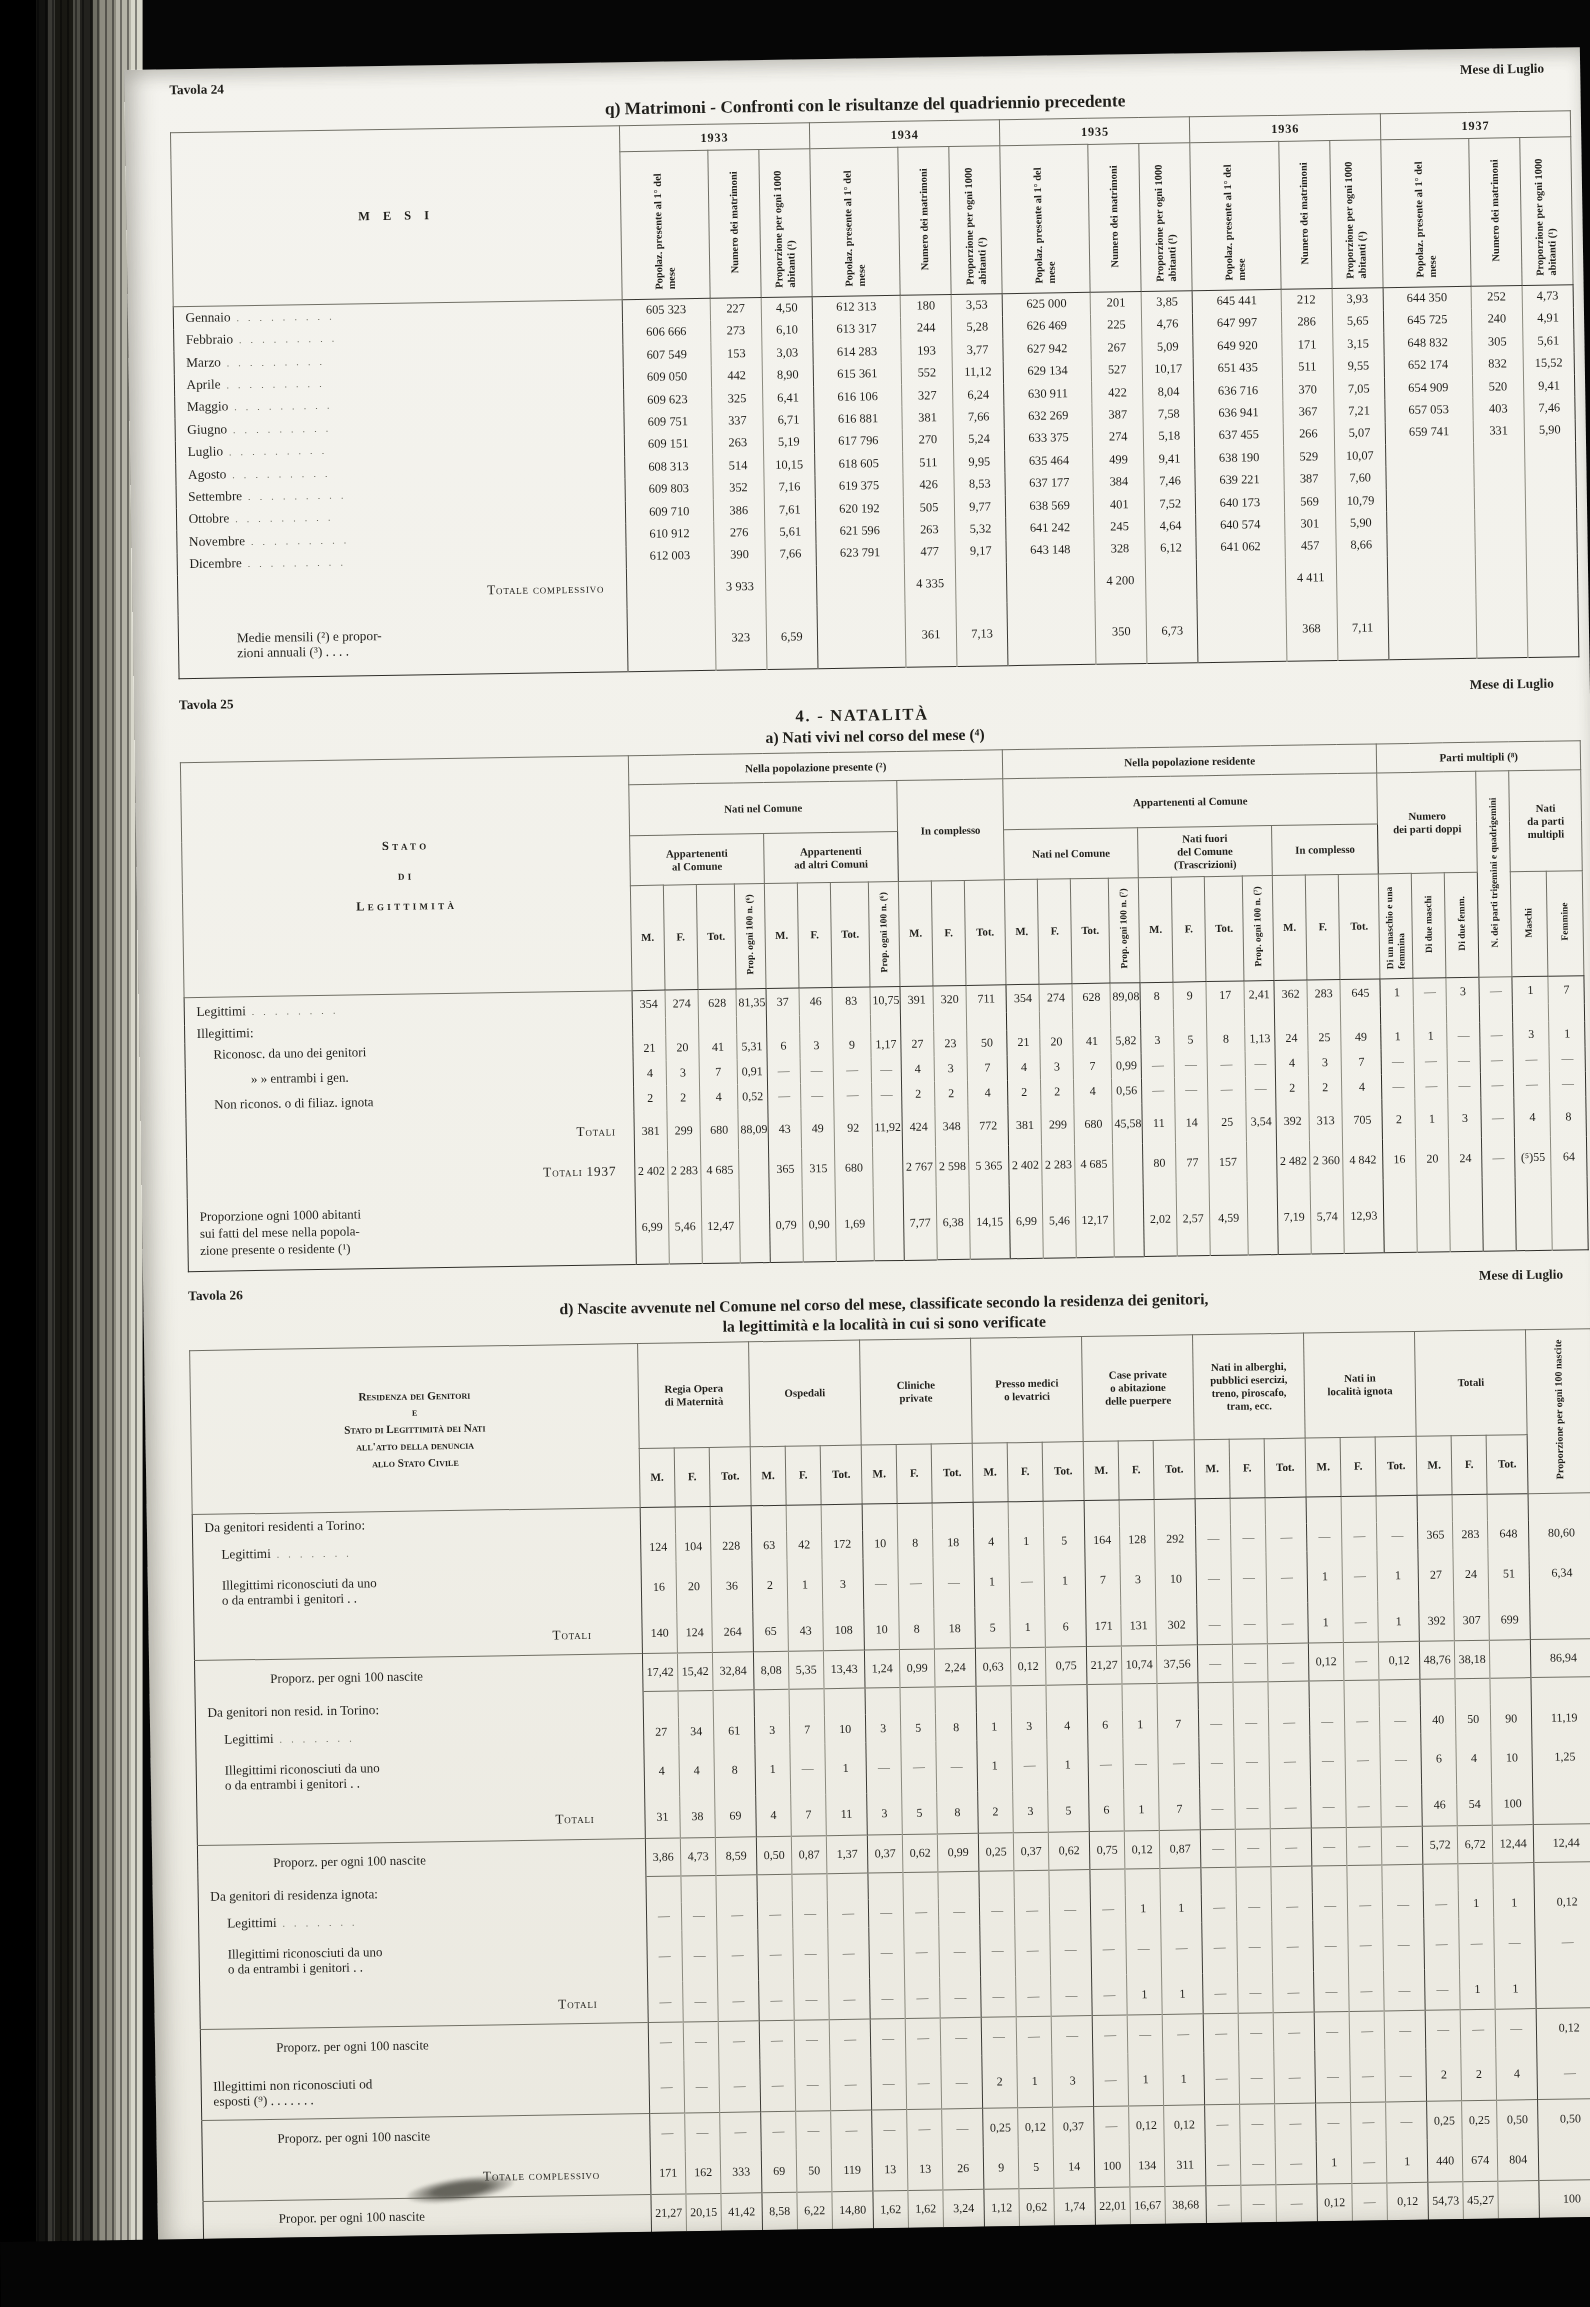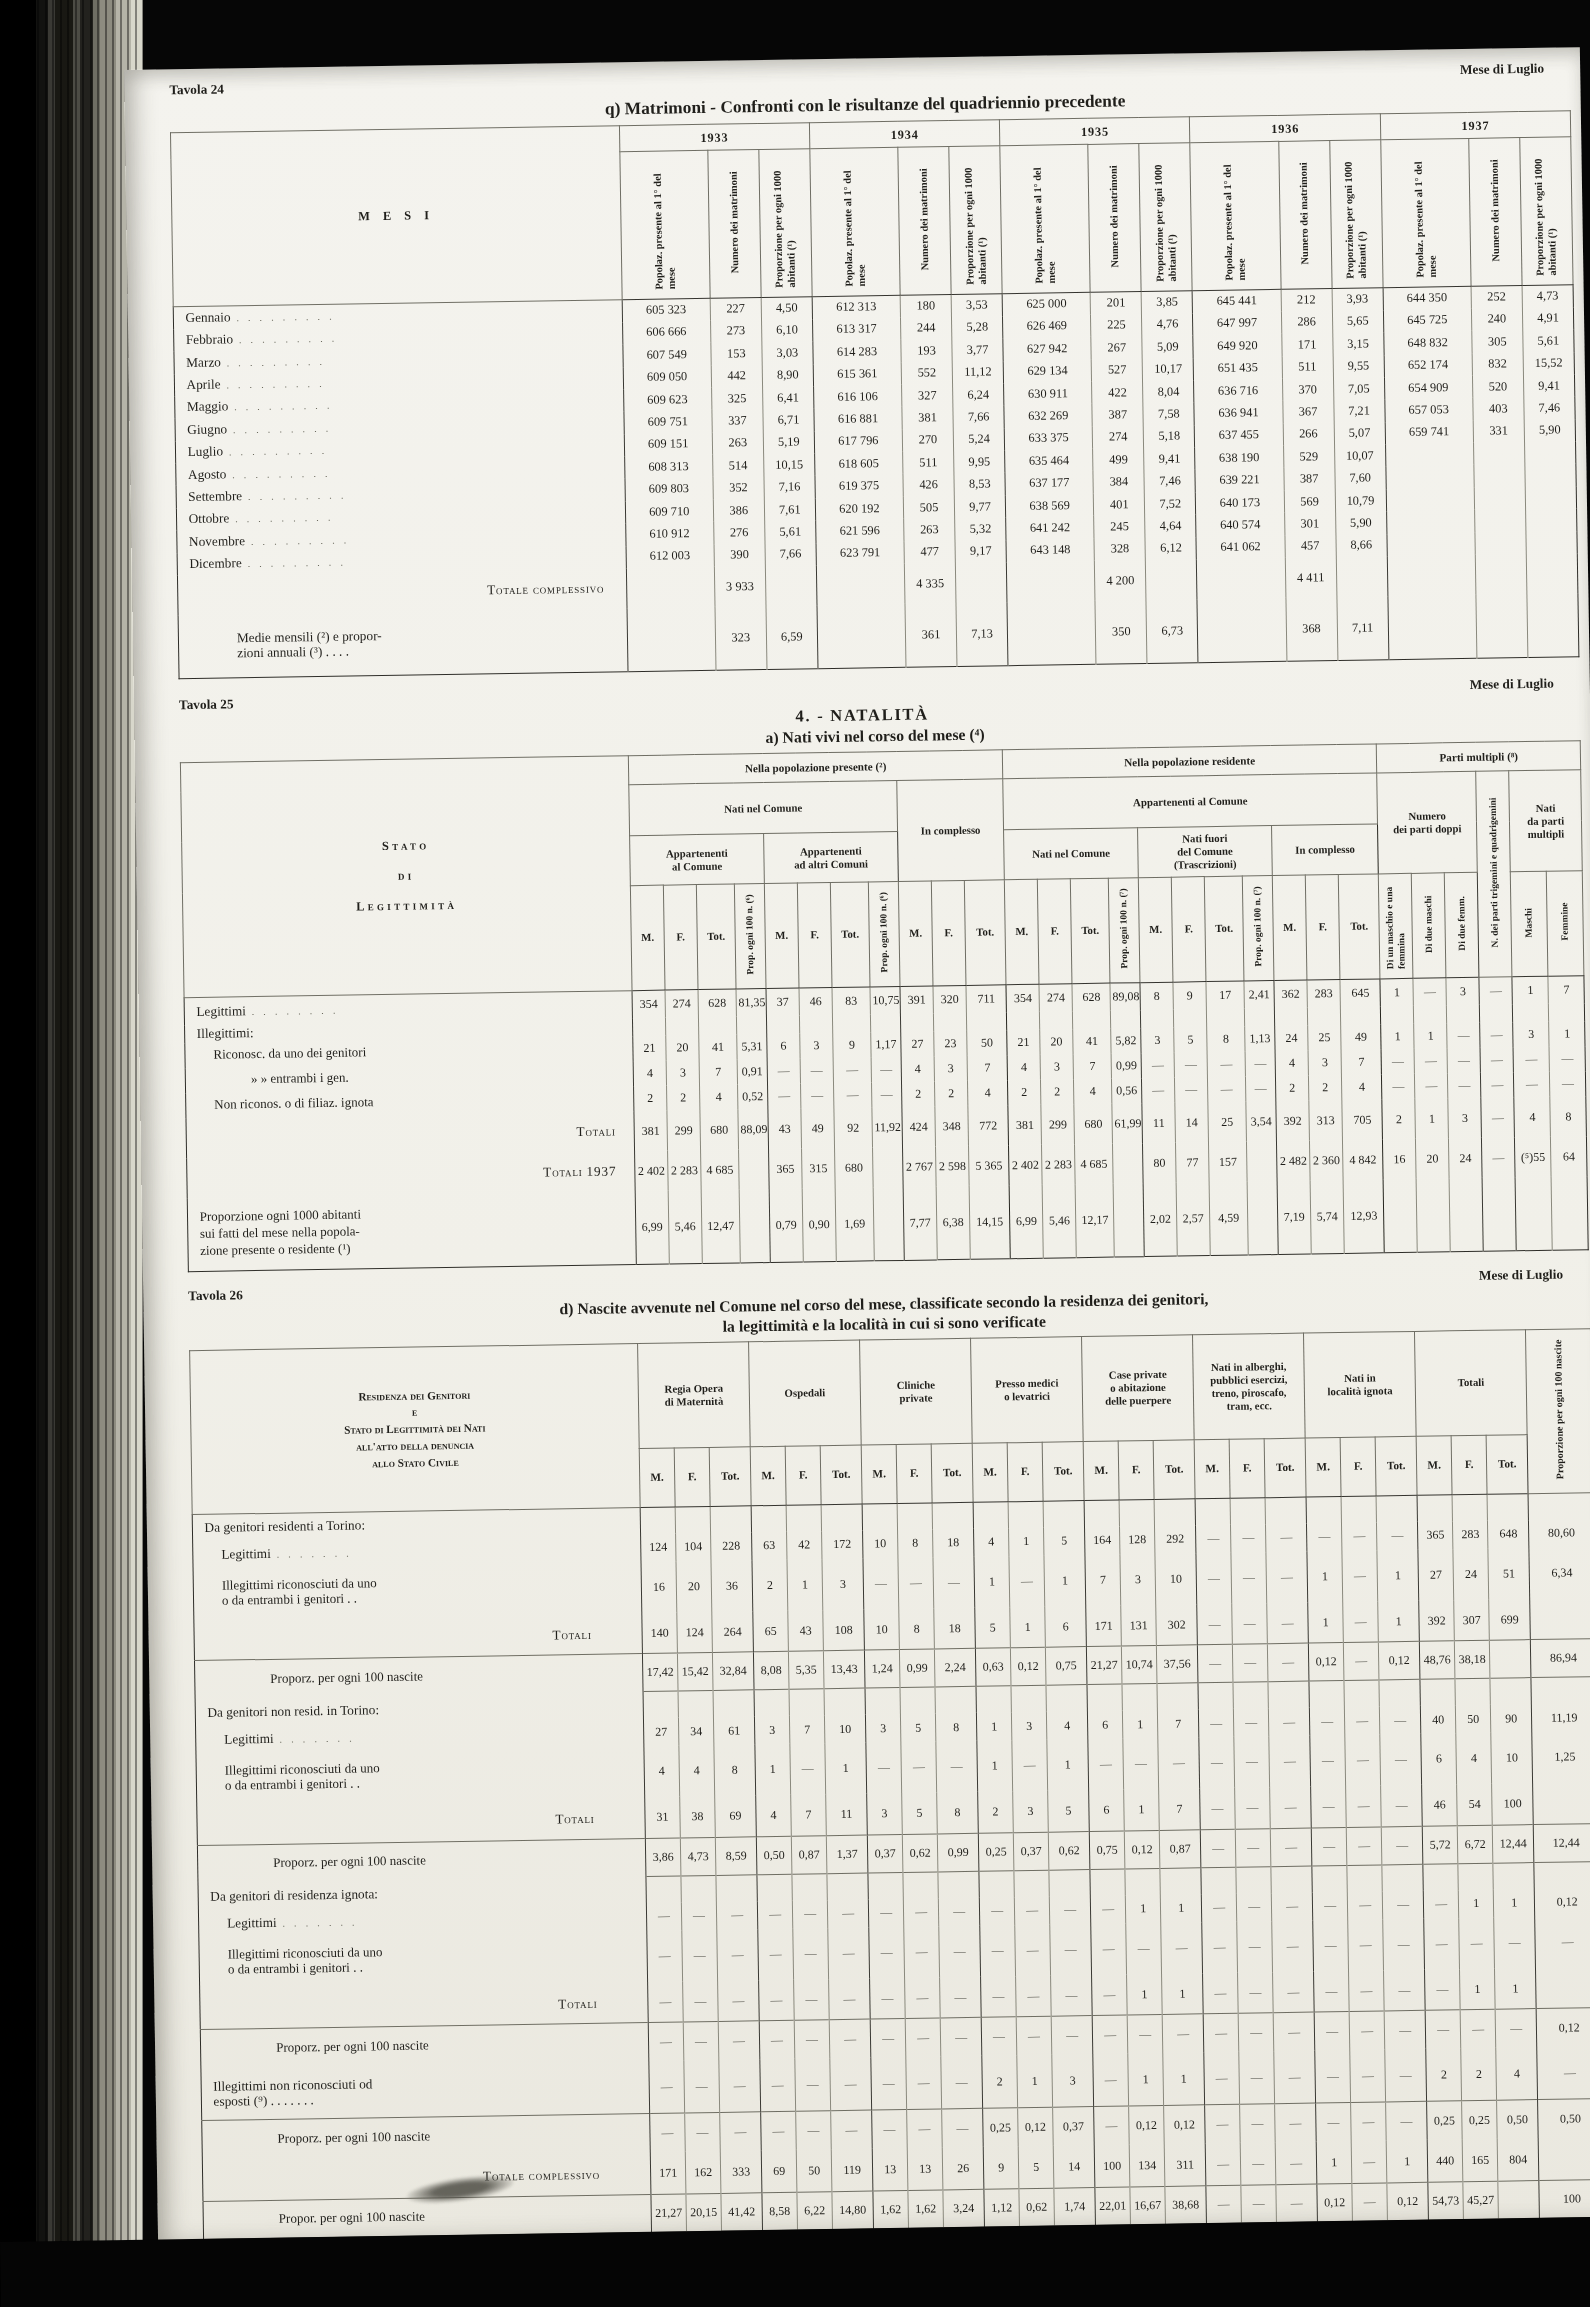--- a/index.html
+++ b/index.html
@@ -673,21 +673,21 @@
             <td class="num gl">43</td>
             <td class="num ">49</td>
             <td class="num ">92</td>
             <td class="num ">11,92</td>
             <td class="num gl">424</td>
             <td class="num ">348</td>
             <td class="num ">772</td>
             <td class="num GL">381</td>
             <td class="num ">299</td>
             <td class="num ">680</td>
-            <td class="num ">61,99</td>
+            <td class="num ">45,58</td>
             <td class="num gl">11</td>
             <td class="num ">14</td>
             <td class="num ">25</td>
             <td class="num ">3,54</td>
             <td class="num gl">392</td>
             <td class="num ">313</td>
             <td class="num ">705</td>
             <td class="num GL">2</td>
             <td class="num ">1</td>
             <td class="num ">3</td>
@@ -1349,21 +1349,21 @@
             <td class="num gl">100</td>
             <td class="num ">134</td>
             <td class="num ">311</td>
             <td class="num gl dash">—</td>
             <td class="num dash">—</td>
             <td class="num dash">—</td>
             <td class="num gl">1</td>
             <td class="num dash">—</td>
             <td class="num ">1</td>
             <td class="num gl">440</td>
-            <td class="num ">165</td>
+            <td class="num ">674</td>
             <td class="num ">804</td>
             <td class="num gl"></td>
           </tr>
           <tr class="prop">
             <td class="label">Propor. per ogni 100 nascite</td>
             <td class="num gl">21,27</td>
             <td class="num ">20,15</td>
             <td class="num ">41,42</td>
             <td class="num gl">8,58</td>
             <td class="num ">6,22</td>

